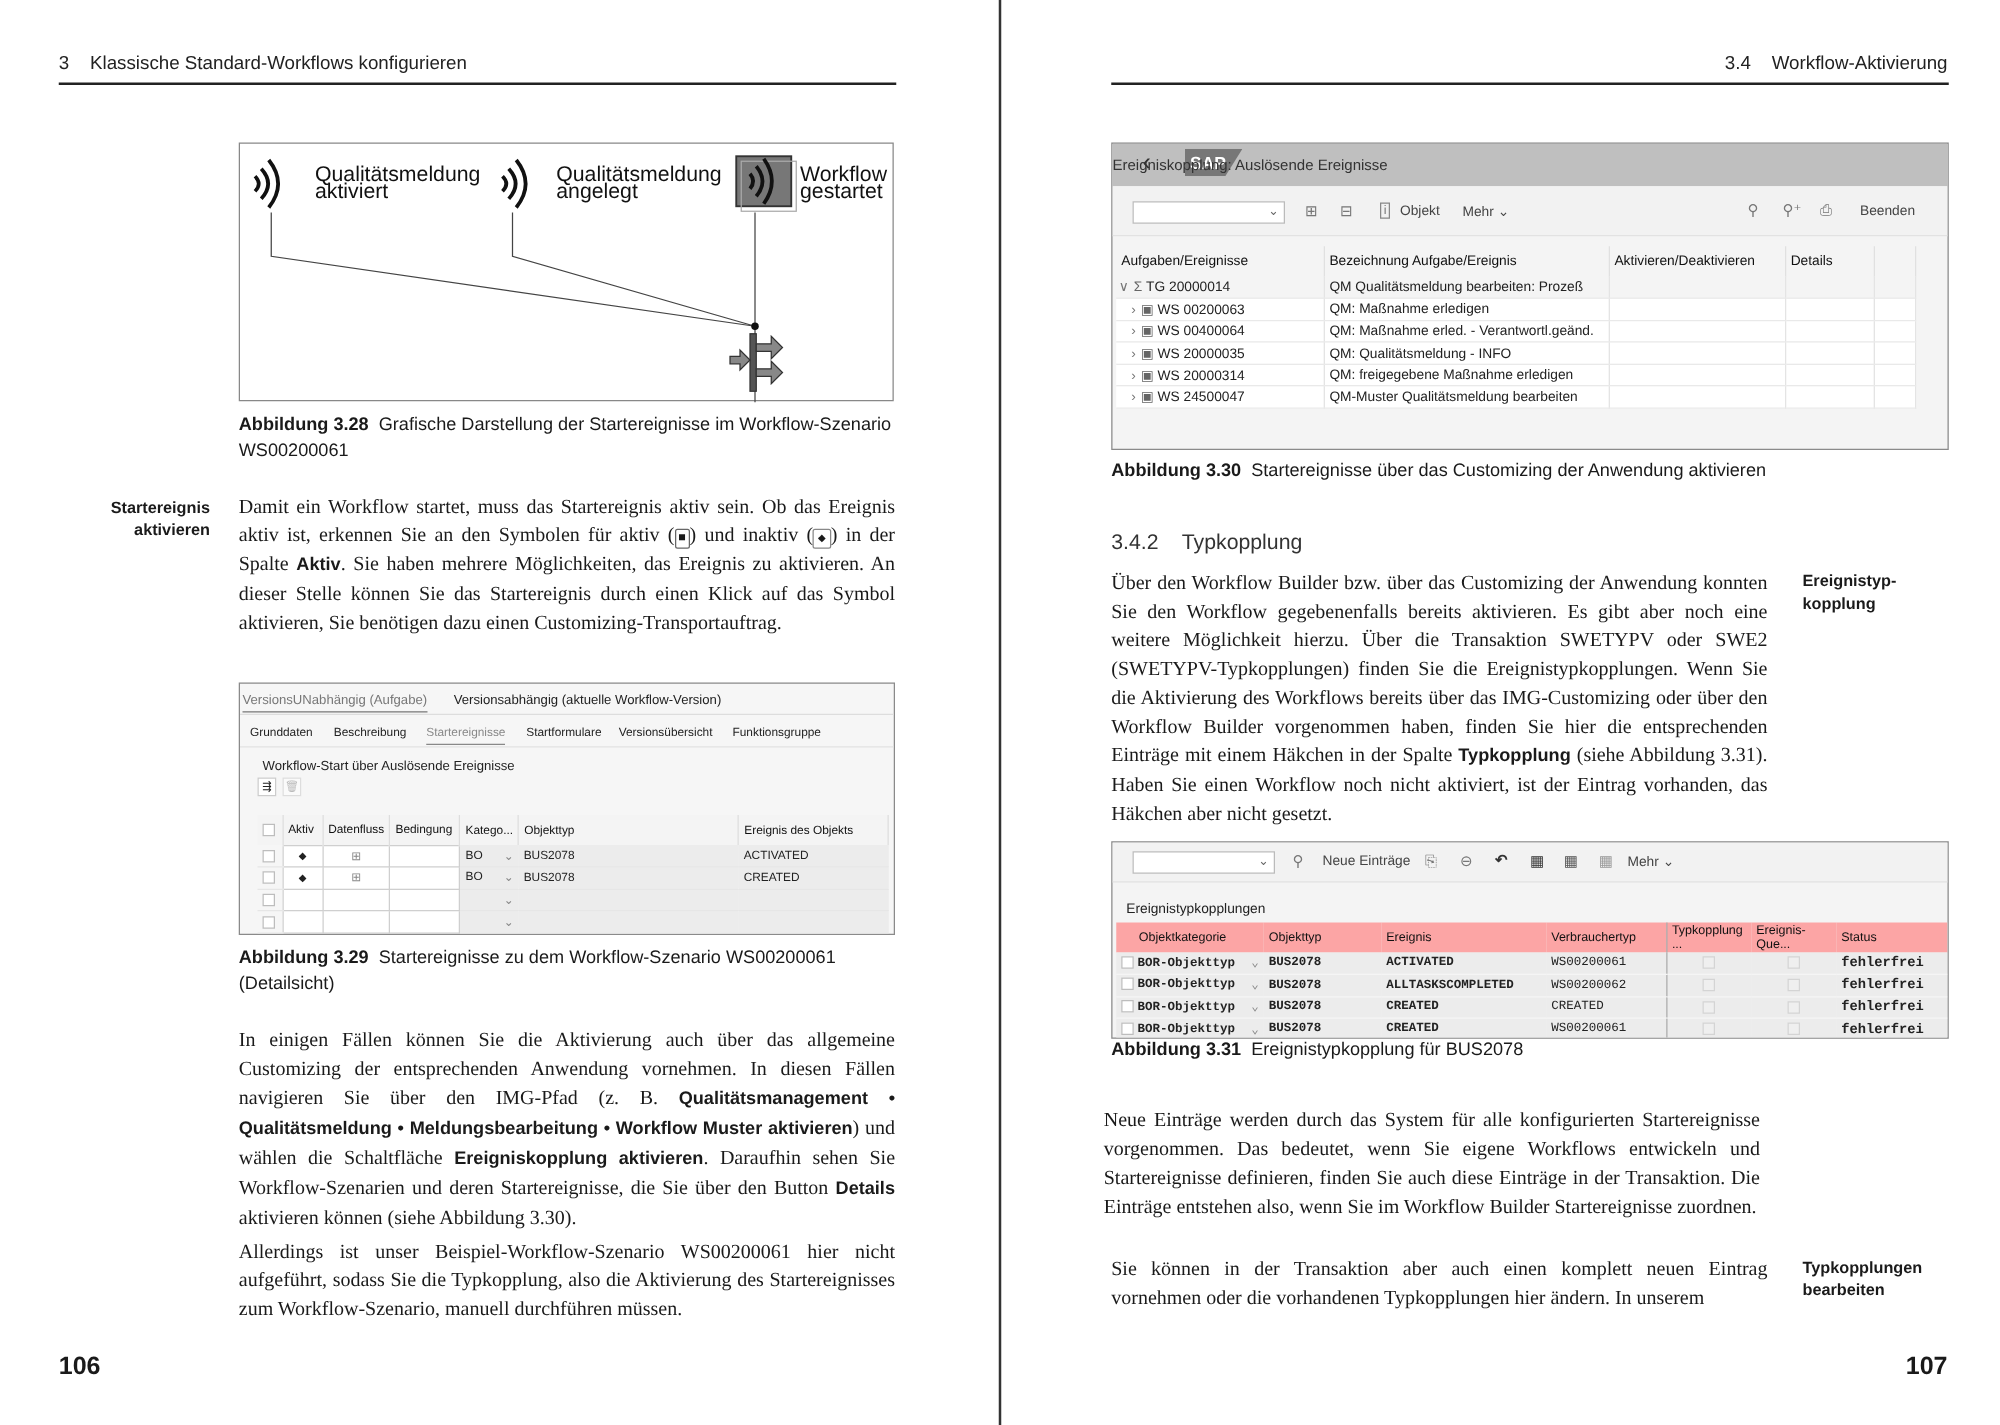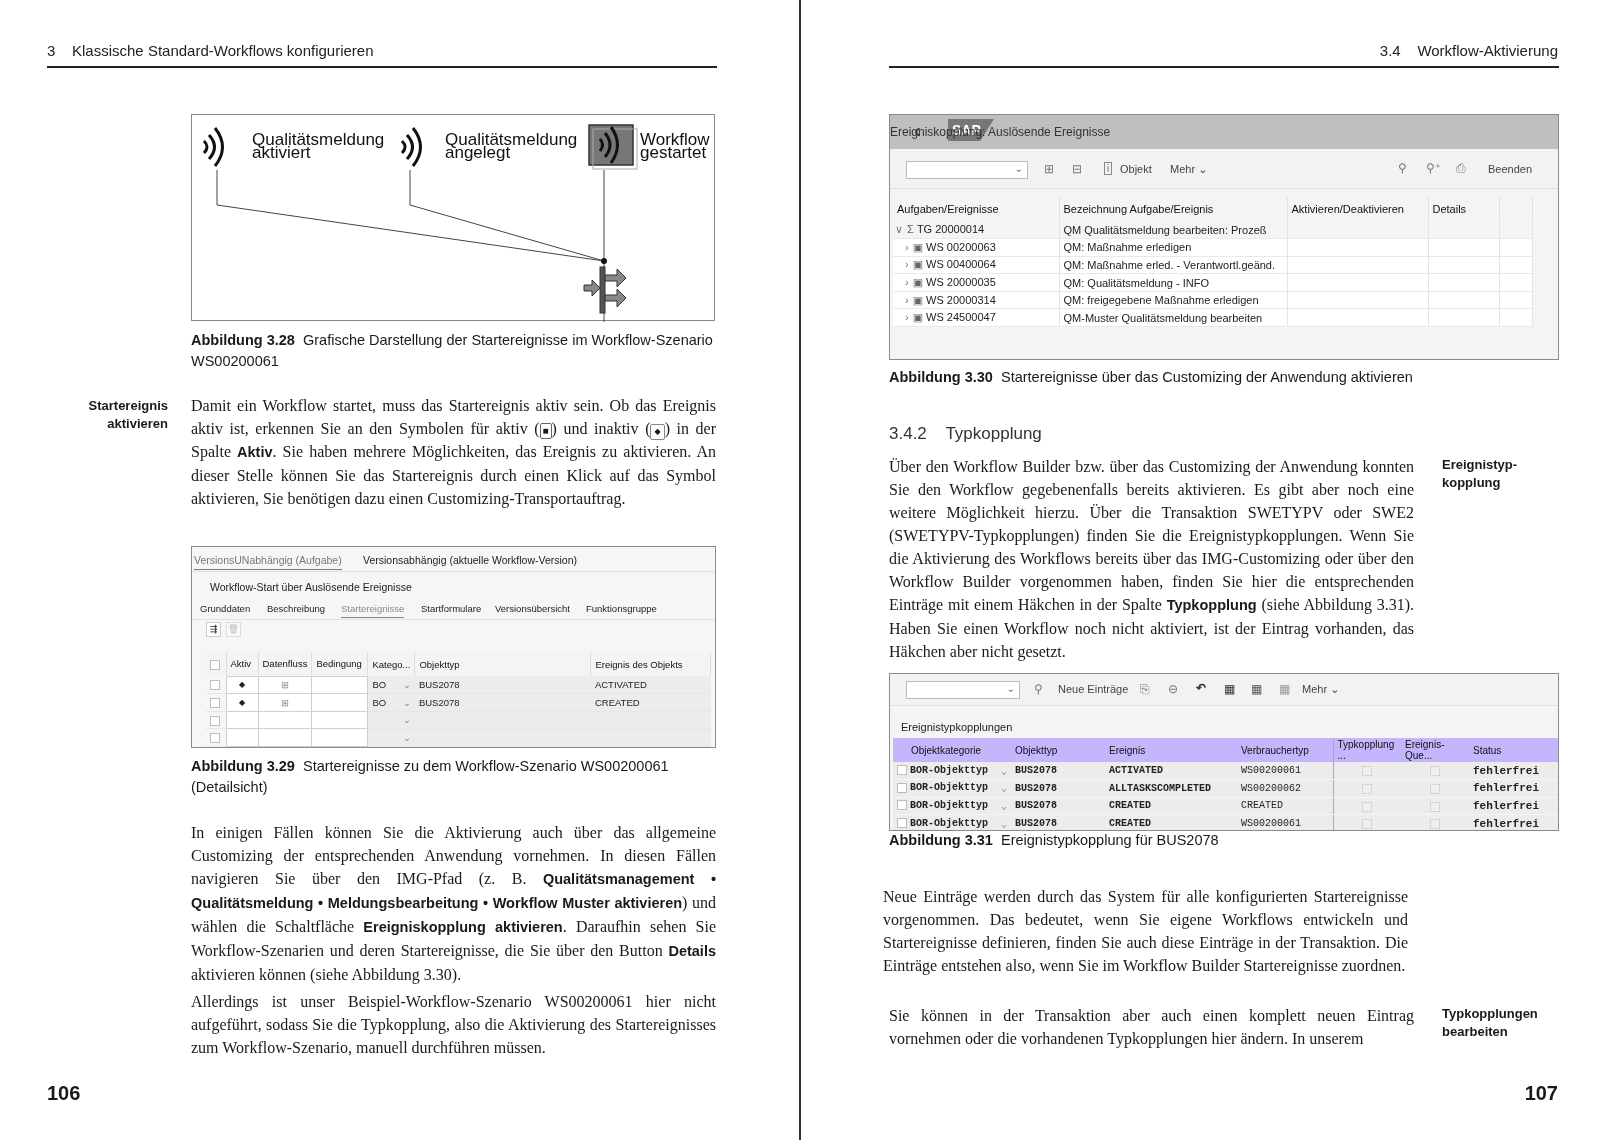--- a/index.html
+++ b/index.html
@@ -44,21 +44,21 @@
   .t30 tr.first td { background: #f4f4f4; }
 
   
   .t29 th { font-weight: bold; font-size: 9.5px; border-right: 1px solid #ddd; height: 18px; background: #f4f4f4; }
   .t29 td { font-size: 9.5px; height: 16.5px; border-bottom: 1px solid #e6e6e6; }
   .t29 td.cell { background: #fff; border: 1px solid #cfcfcf; }
   .t29 td.shade { background: #ececec; }
   .cb { display: inline-block; width: 10px; height: 10px; border: 1px solid #bdbdbd; background: #fff; vertical-align: middle; }
 
   
-  .t31 th { font-size: 10px; height: 20px; background: #c4b5fd; }
+  .t31 th { font-size: 10px; height: 20px; background: #fca5a5; }
   .t31 td { font-size: 10px; height: 17px; background: #ececec; border-bottom: 1px solid #f5f5f5; }
   .mono { font-family: "Liberation Mono", monospace; font-weight: bold; font-size: 10px; }
 </style>
 </head>
 <body>
 
 <div class="spine"></div>
 
 <div class="page page-left">
   <div class="running-head" style="left:47px;">
@@ -125,30 +125,30 @@
   </div>
   <div class="body-text" style="left:191px;top:394px;width:525px;">
     <span>Damit ein Workflow startet, muss das Startereignis aktiv sein. Ob das Ereignis aktiv ist, erkennen Sie an den Symbolen für aktiv (</span><span style="display:inline-block;border:1.5px solid #666;border-radius:2px;font-size:10px;padding:0 2px;line-height:14px;">■</span><span>) und inaktiv (</span><span style="display:inline-block;border:1.5px solid #888;border-radius:2px;font-size:8px;padding:0 3px;line-height:14px;">◆</span><span>) in der Spalte </span><b>Aktiv</b><span>. Sie haben mehrere Möglichkeiten, das Ereignis zu aktivieren. An dieser Stelle können Sie das Startereignis durch einen Klick auf das Symbol aktivieren, Sie benötigen dazu einen Customizing-Transportauftrag.</span>
   </div>
 
   <div class="sap" style="left:191px;top:546px;width:525px;height:202px;background:#f6f6f6;">
     <div style="position:relative;height:25px;border-bottom:1px solid #ddd;font-size:10.5px;">
       <span style="position:absolute;left:2px;top:7px;color:#777;border-bottom:1.5px solid #777;padding-bottom:3px;">VersionsUNabhängig (Aufgabe)</span>
       <span style="position:absolute;left:171px;top:7px;color:#222;">Versionsabhängig (aktuelle Workflow-Version)</span>
     </div>
-    <div style="position:relative;height:22px;font-size:10.5px;">
-      <span style="position:absolute;left:18px;top:9px;">Workflow-Start über Auslösende Ereignisse</span>
-    </div>
     <div style="position:relative;height:26px;border-bottom:1px solid #e2e2e2;font-size:9.5px;">
       <span style="position:absolute;left:8px;top:9px;">Grunddaten</span>
       <span style="position:absolute;left:75px;top:9px;">Beschreibung</span>
       <span style="position:absolute;left:149px;top:9px;color:#888;border-bottom:1.5px solid #888;padding-bottom:3px;">Startereignisse</span>
       <span style="position:absolute;left:229px;top:9px;">Startformulare</span>
       <span style="position:absolute;left:303px;top:9px;">Versionsübersicht</span>
       <span style="position:absolute;left:394px;top:9px;">Funktionsgruppe</span>
+    </div>
+    <div style="position:relative;height:22px;font-size:10.5px;">
+      <span style="position:absolute;left:18px;top:9px;">Workflow-Start über Auslösende Ereignisse</span>
     </div>
     <div style="position:relative;height:20px;">
       <span style="position:absolute;left:14px;top:2px;width:15px;height:15px;border:1px solid #ccc;background:#fff;font-size:9px;text-align:center;line-height:13px;">⇶</span>
       <span style="position:absolute;left:34px;top:2px;width:15px;height:15px;border:1px solid #ddd;background:#fafafa;font-size:9px;text-align:center;line-height:13px;color:#bbb;">🗑</span>
     </div>
     <table class="grid t29" style="position:absolute;left:14px;top:105px;width:505px;">
       <thead>
         <tr>
           <th style="width:20px;"><span class="cb"></span></th>
           <th style="width:32px;">Aktiv</th>

